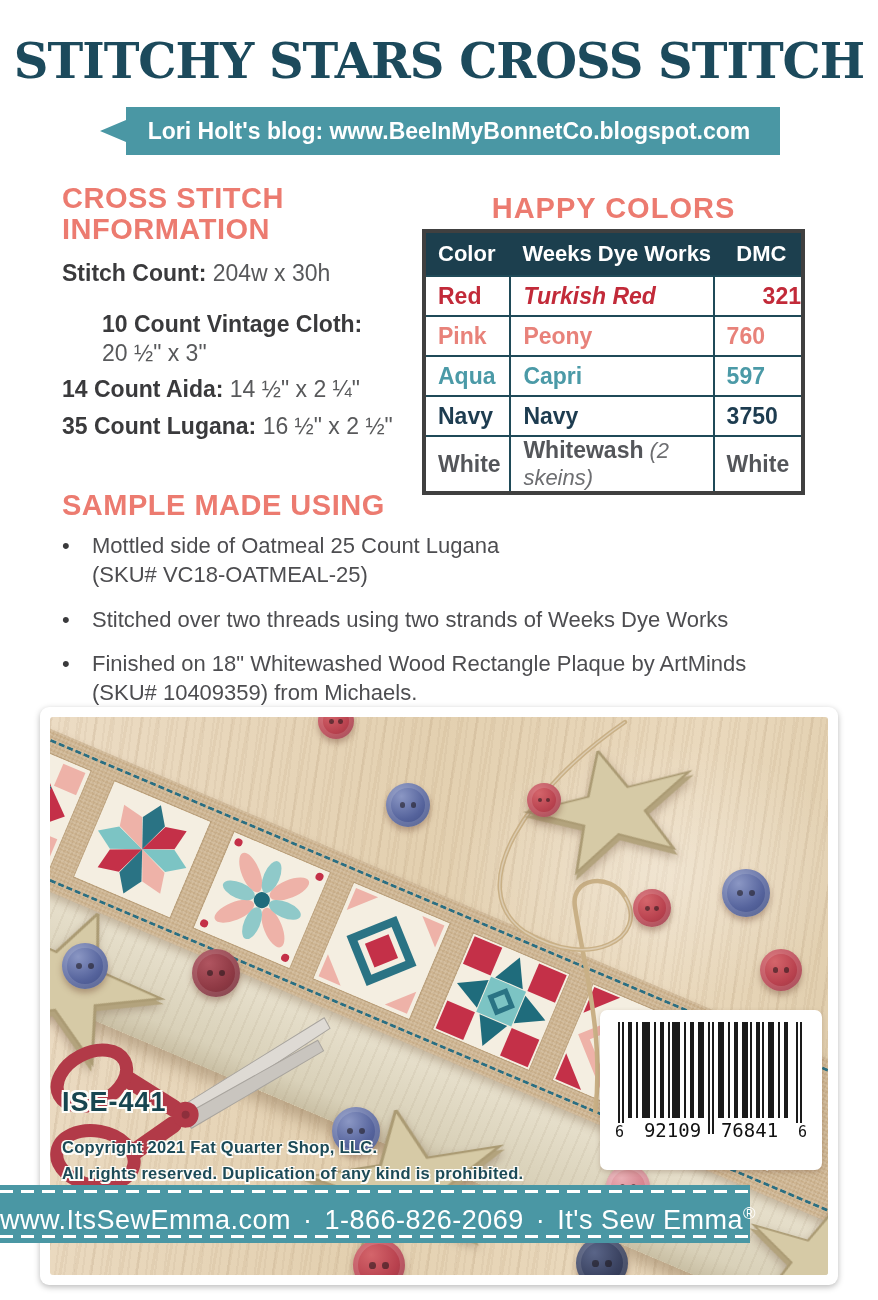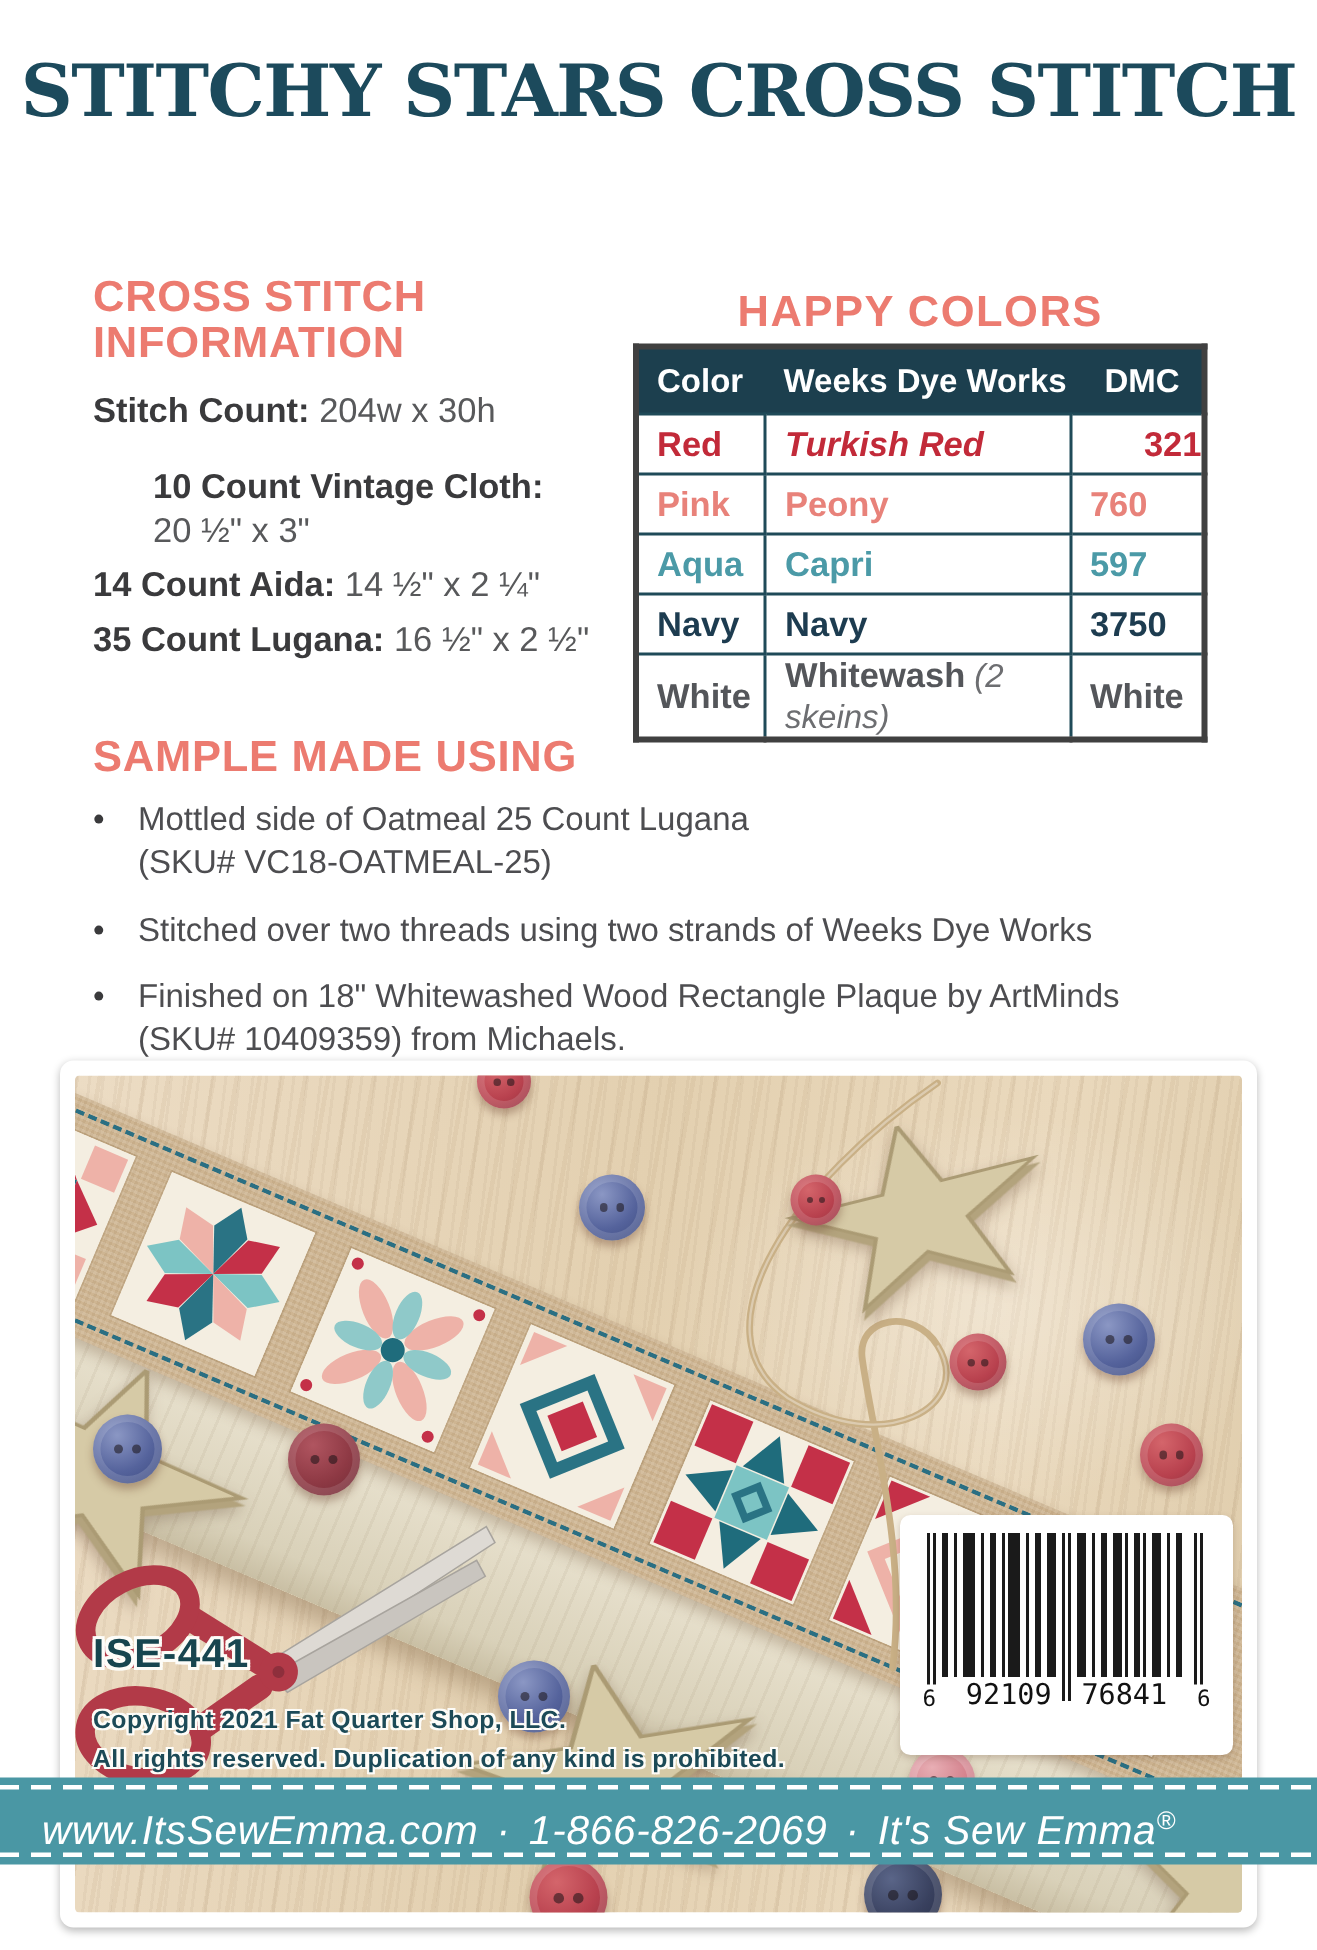--- a/index.html
+++ b/index.html
@@ -102,35 +102,38 @@
   .bc-lead,.bc-trail{font-size:15px;align-self:flex-end;}
 
   .ise{position:absolute;left:12px;top:370px;font-size:27px;font-weight:bold;color:#17454f;
        letter-spacing:1px;
        text-shadow:-2px -2px 0 #fdfcf8,2px -2px 0 #fdfcf8,-2px 2px 0 #fdfcf8,2px 2px 0 #fdfcf8,0 2px 0 #fdfcf8,0 -2px 0 #fdfcf8,2px 0 0 #fdfcf8,-2px 0 0 #fdfcf8;}
   .copy{position:absolute;left:12px;top:418px;font-size:16.5px;font-weight:bold;color:#1c4a57;
         line-height:1.55;letter-spacing:.3px;
         text-shadow:-1.5px -1.5px 0 #fdfcf8,1.5px -1.5px 0 #fdfcf8,-1.5px 1.5px 0 #fdfcf8,1.5px 1.5px 0 #fdfcf8,0 1.5px 0 #fdfcf8,0 -1.5px 0 #fdfcf8;}
 
   
-  .footer{position:absolute;left:0;top:1185px;width:878px;height:58px;background:#4a97a4;z-index:10;
-          color:#fff;font-size:27px;letter-spacing:.5px;font-style:italic;}
+  .footer{position:absolute;left:0;top:1185px;width:750px;height:58px;background:#4a97a4;z-index:10;
+          color:#fff;font-size:27px;letter-spacing:.5px;}
   .footer .ftext{position:absolute;left:0;right:66px;top:0;height:58px;line-height:58px;text-align:center;white-space:nowrap;}
   .footer::before,.footer::after{content:'';position:absolute;left:0;right:0;height:3px;
           background:repeating-linear-gradient(90deg,#fff 0 13px, transparent 13px 21px);}
   .footer::before{top:5px;} .footer::after{bottom:5px;}
   .fsep{padding:0 12px;}
   .reg{font-size:17px;vertical-align:super;}
 </style>
 </head>
 <body>
 
 <div class="page">
 
   <div class="title">STITCHY STARS CROSS STITCH</div>
+  <div class="banner">
+    <span>Lori Holt's blog: www.BeeInMyBonnetCo.blogspot.com</span>
+  </div>
 
   <div class="info">
     <h2 class="coral-h">
       <span>CROSS STITCH</span><br>
       <span>INFORMATION</span>
     </h2>
     <div class="info-line">
       <span class="lbl">Stitch Count:</span>
       <span>204w x 30h</span>
     </div>

